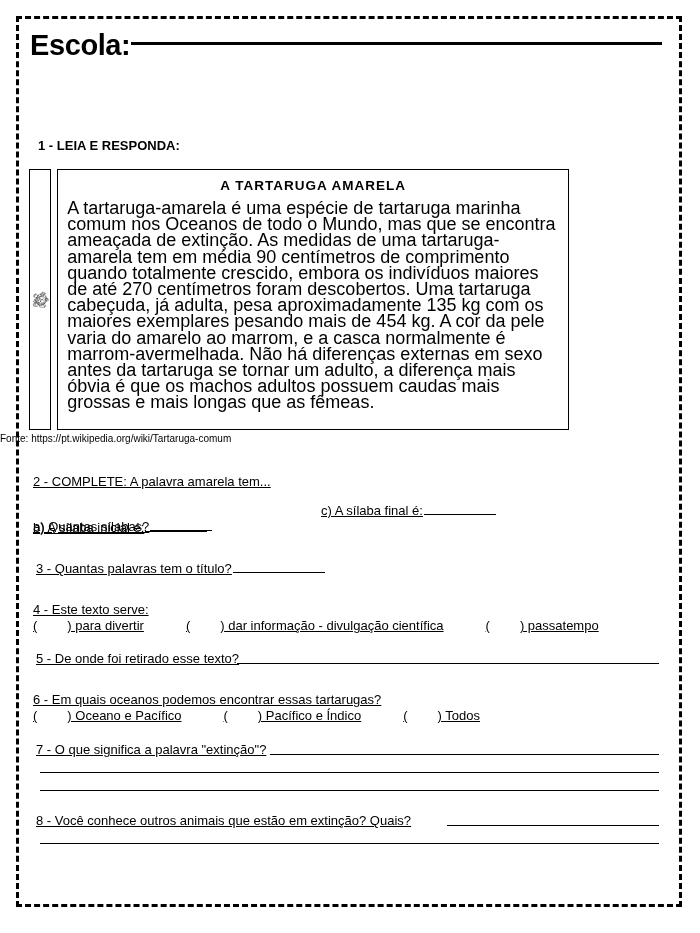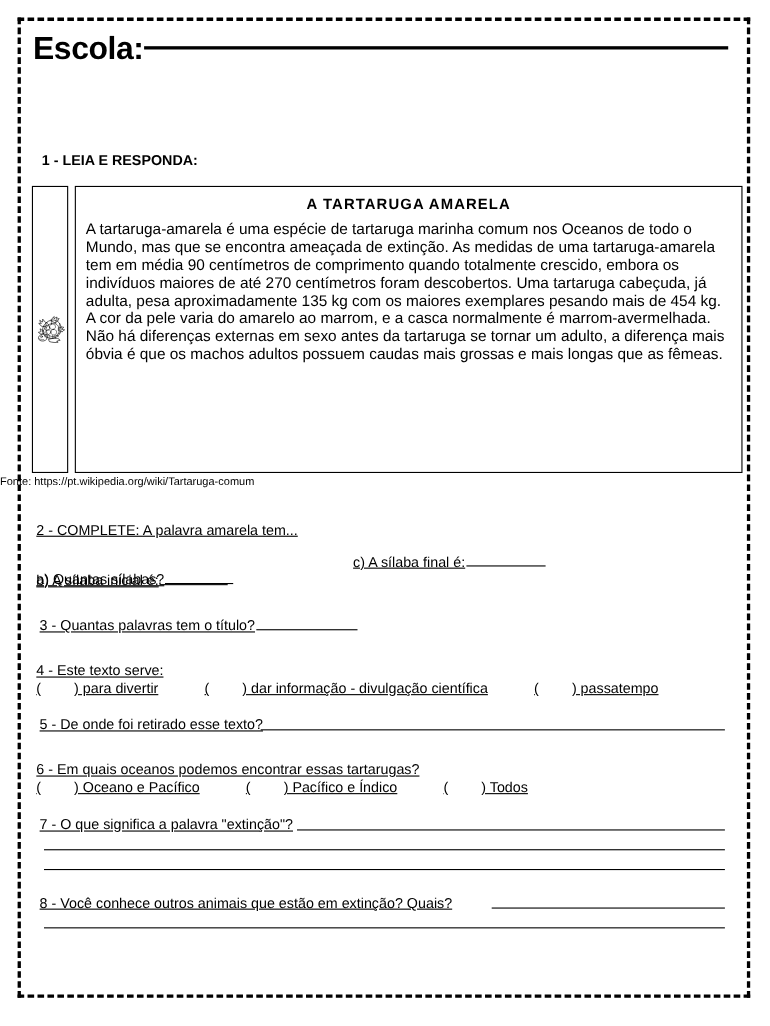--- a/index.html
+++ b/index.html
@@ -63,21 +63,21 @@
     font-size: 13px;
     white-space: nowrap;
     font-weight: bold;
   }
 
   
   #content-row {
     position: absolute;
     left: 29px;
     top: 169px;
-    width: 646px;
+    width: 540px;
     height: 261px;
     display: flex;
     gap: 6px;
   }
   #turtle-box {
     width: 243px;
     height: 261px;
     border: 1.5px solid #000;
     background: #fff;
     display: flex;
@@ -95,21 +95,21 @@
     padding: 8px 9px 4px 9px;
   }
   #passage-title {
     text-align: center;
     font-size: 13.5px;
     font-weight: 700;
     letter-spacing: 1px;
     margin-bottom: 7px;
   }
   #passage-body {
-    font-size: 14px;
+    font-size: 18px;
     line-height: 16.2px;
     text-align: left;
   }
 
   #source-line {
     position: absolute;
     left: 0;
     top: 433px;
     width: 675px;
     text-align: left;

